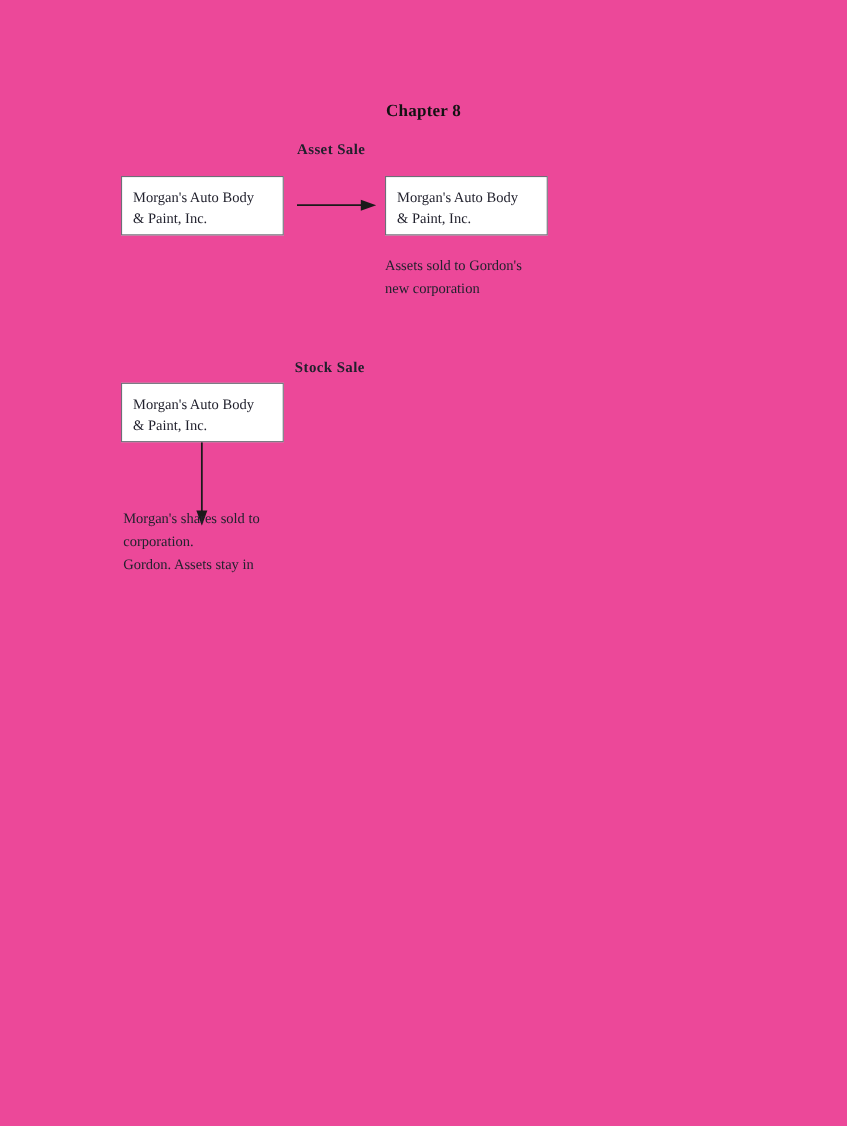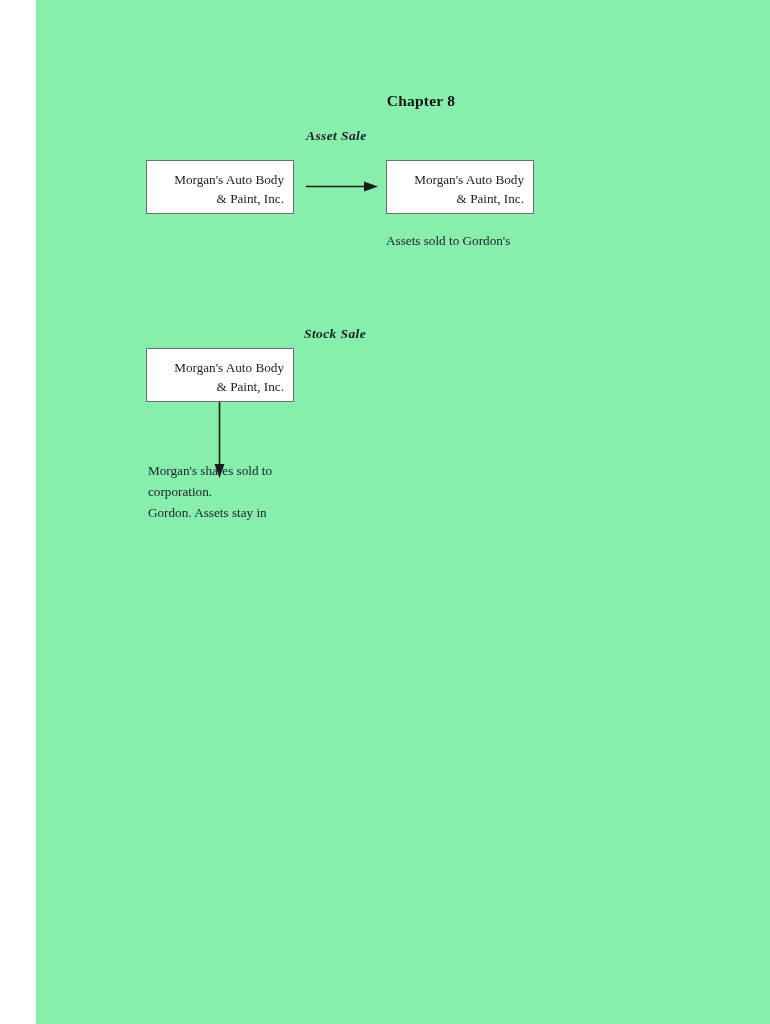--- a/index.html
+++ b/index.html
@@ -13,22 +13,21 @@
     position: relative;
     overflow: hidden;
     font-family: "Liberation Serif", "DejaVu Serif", serif;
     color: #1b1b27;
     -webkit-font-smoothing: antialiased;
   }
 
   .page {
     position: absolute;
     inset: 0;
-    background: #86efac;
-    margin-left: 36px;
+    background: #ec4899;
   }
 
   
   .chapter-title {
     position: absolute;
     left: 0;
     top: 92px;
     width: 770px;
     text-align: center;
     font-family: "Liberation Serif", "DejaVu Serif", serif;
@@ -40,40 +39,38 @@
 
   
   .section-heading {
     position: absolute;
     font-family: "Liberation Serif", "DejaVu Serif", serif;
     font-weight: bold;
     font-size: 13.5px;
     letter-spacing: 0.4px;
     color: #20202c;
     white-space: nowrap;
-    font-style: italic;
   }
   .section-heading.asset  { left: 270px; top: 128px; }
   .section-heading.stock  { left: 268px; top: 326px; }
 
   
   .entity-box {
     position: absolute;
     box-sizing: border-box;
     border: 1px solid #6e6e78;
     background: #ffffff;
     padding: 9px 9px 8px 10px;
   }
   .entity-box .line {
     font-family: "Liberation Serif", "DejaVu Serif", serif;
     font-size: 13.2px;
     line-height: 19px;
     color: #22222e;
     white-space: nowrap;
-    text-align: right;
   }
 
   .entity-box.asset-origin  { left: 110px; top: 160px; width: 148px; height: 54px; }
   .entity-box.asset-target  { left: 350px; top: 160px; width: 148px; height: 54px; }
   .entity-box.stock-origin  { left: 110px; top: 348px; width: 148px; height: 54px; }
 
   
   .arrow-h {
     position: absolute;
     left: 270px;
@@ -124,20 +121,21 @@
     </svg>
   </div>
 
   <div class="entity-box asset-target">
     <div class="line">Morgan's Auto Body</div>
     <div class="line">&amp; Paint, Inc.</div>
   </div>
 
   <div class="caption asset-caption">
     <div class="line">Assets sold to Gordon's</div>
+    <div class="line">new corporation</div>
   </div>
 
   <div class="section-heading stock">Stock Sale</div>
 
   <div class="entity-box stock-origin">
     <div class="line">Morgan's Auto Body</div>
     <div class="line">&amp; Paint, Inc.</div>
   </div>
 
   <div class="arrow-v">

